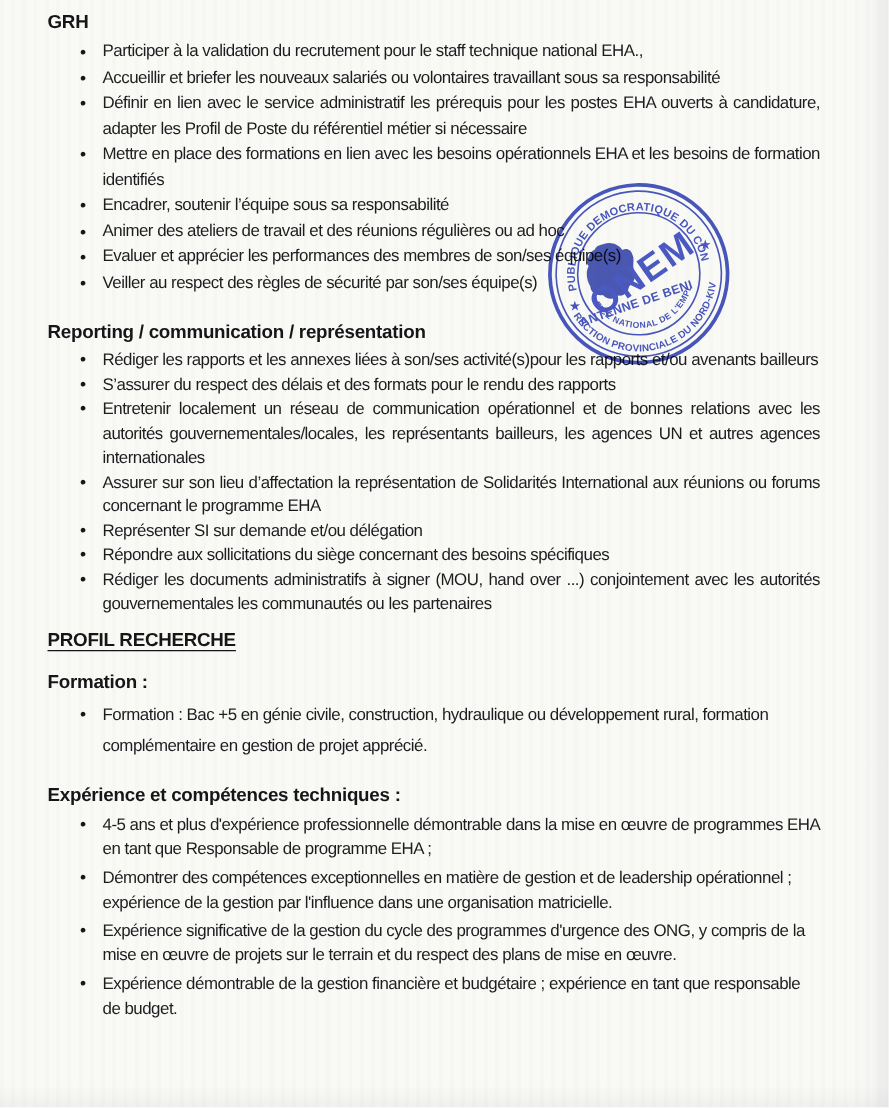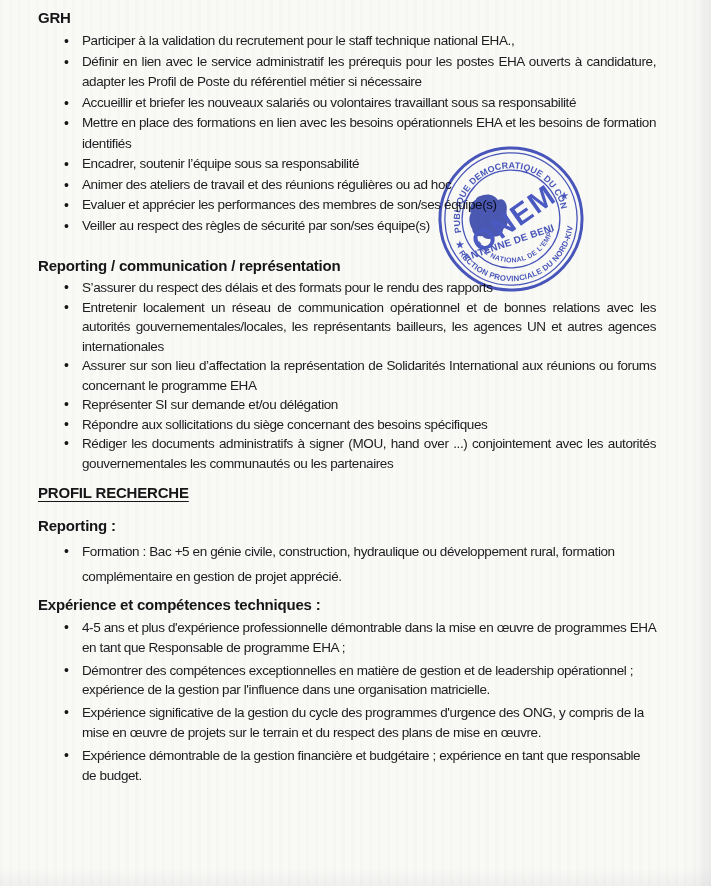--- a/index.html
+++ b/index.html
@@ -29,67 +29,68 @@
   ul.bl li{
     position:relative;padding-left:44px;font-size:13.5px;letter-spacing:-0.4px;
     color:#1d1d20;
   }
   ul.bl li::before{
     content:"\2022";position:absolute;left:26px;top:0;font-size:14px;color:#17171a;
   }
   ul.g1 li{line-height:20.5px;text-align:justify;}
   ul.g1{margin-bottom:20px;}
   ul.g2 li{line-height:19.5px;text-align:justify;}
-  ul.gf li{line-height:25px;margin-bottom:6px;}
+  ul.gf li{line-height:25px;margin-bottom:18px;}
   ul.ge li{line-height:19.8px;margin-bottom:3px;}
   .stamp{
     position:absolute;left:437px;top:144px;width:148px;height:150px;
     mix-blend-mode:multiply;opacity:0.84;
     transform:rotate(-2deg);
     pointer-events:none;
   }
 </style>
 </head>
 <body>
 
 <div class="page">
   <div class="doc">
 
     <section>
       <h2 class="h-grh">GRH</h2>
       <ul class="bl g1">
         <li>Participer à la validation du recrutement pour le staff technique national EHA.,</li>
+        <li>Accueillir et briefer les nouveaux salariés ou volontaires travaillant sous sa responsabilité</li>
         <li>Définir en lien avec le service administratif les prérequis pour les postes EHA ouverts à candidature, adapter les Profil de Poste du référentiel métier si nécessaire</li>
-        <li>Accueillir et briefer les nouveaux salariés ou volontaires travaillant sous sa responsabilité</li>
         <li>Mettre en place des formations en lien avec les besoins opérationnels EHA et les besoins de formation identifiés</li>
         <li>Encadrer, soutenir l’équipe sous sa responsabilité</li>
         <li>Animer des ateliers de travail et des réunions régulières ou ad hoc</li>
         <li>Evaluer et apprécier les performances des membres de son/ses équipe(s)</li>
         <li>Veiller au respect des règles de sécurité par son/ses équipe(s)</li>
       </ul>
     </section>
 
     <section>
       <h2 class="h-reporting">Reporting / communication / représentation</h2>
       <ul class="bl g2">
+        <li>Rédiger les rapports et les annexes liées à son/ses activité(s)pour les rapports et/ou avenants bailleurs</li>
         <li>S’assurer du respect des délais et des formats pour le rendu des rapports</li>
         <li>Entretenir localement un réseau de communication opérationnel et de bonnes relations avec les autorités gouvernementales/locales, les représentants bailleurs, les agences UN et autres agences internationales</li>
         <li>Assurer sur son lieu d’affectation la représentation de Solidarités International aux réunions ou forums concernant le programme EHA</li>
         <li>Représenter SI sur demande et/ou délégation</li>
         <li>Répondre aux sollicitations du siège concernant des besoins spécifiques</li>
         <li>Rédiger les documents administratifs à signer (MOU, hand over ...) conjointement avec les autorités gouvernementales les communautés ou les partenaires</li>
       </ul>
     </section>
 
     <section>
       <h2 class="h-profil">PROFIL RECHERCHE</h2>
     </section>
 
     <section>
-      <h2 class="h-formation">Reporting :</h2>
+      <h2 class="h-formation">Formation :</h2>
       <ul class="bl gf">
         <li>Formation : Bac +5 en génie civile, construction, hydraulique ou développement rural, formation complémentaire en gestion de projet apprécié.</li>
       </ul>
     </section>
 
     <section>
       <h2 class="h-experience">Expérience et compétences techniques :</h2>
       <ul class="bl ge">
         <li>4-5 ans et plus d'expérience professionnelle démontrable dans la mise en œuvre de programmes EHA en tant que Responsable de programme EHA ;</li>
         <li>Démontrer des compétences exceptionnelles en matière de gestion et de leadership opérationnel ; expérience de la gestion par l'influence dans une organisation matricielle.</li>

